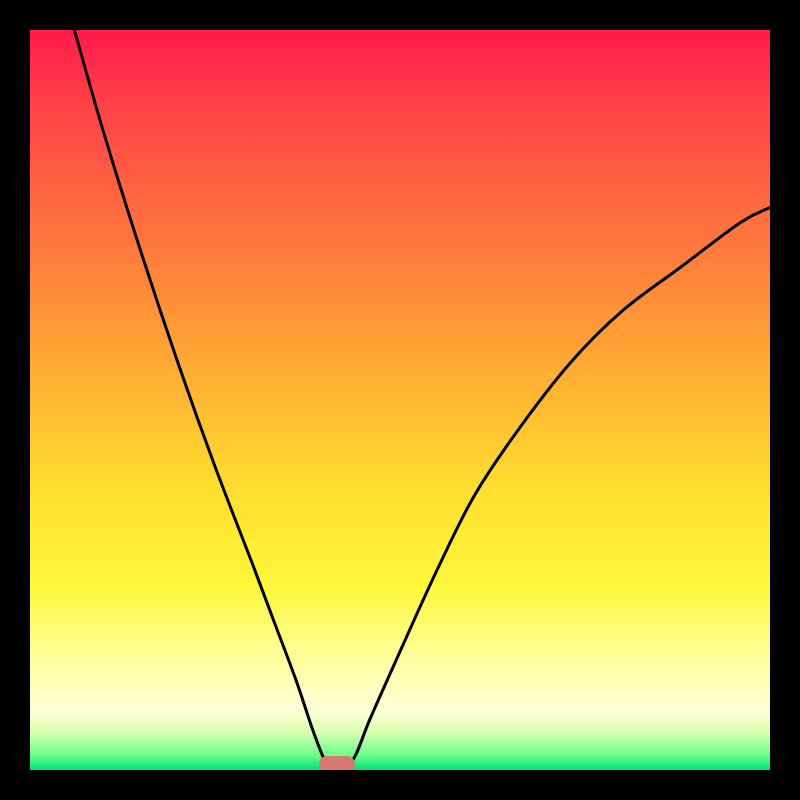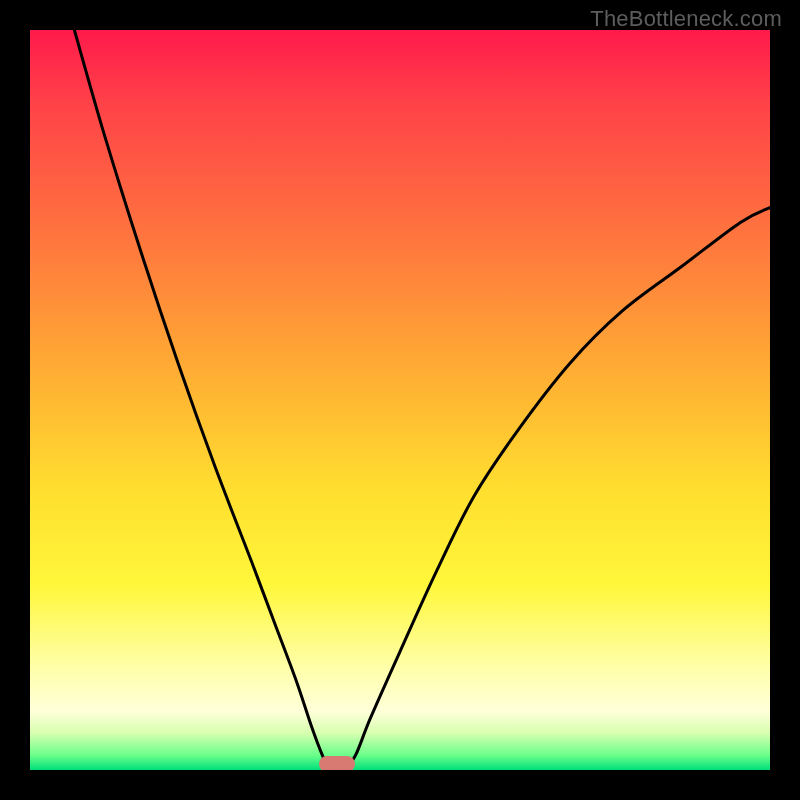--- a/index.html
+++ b/index.html
@@ -69,21 +69,20 @@
     background: #d87a72;
     bottom: -2px;
     transform: translateX(-50%);
   }
 </style>
 </head>
 <body>
 
 <div class="frame">
 
-  <div class="watermark">TheBottleneck.com</div>
 
   <div class="plot-area">
     <div class="gradient"></div>
 
     <svg class="curve" viewBox="0 0 740 740" preserveAspectRatio="none">
       <path id="curve-left" fill="none" stroke="#000" stroke-width="3" stroke-linecap="round" d="M 44.4 0 C 49.33333333333333 17.26666666666667, 62.9 66.60000000000002, 74 103.60000000000002 C 85.1 140.60000000000002, 98.66666666666667 183.76666666666668, 111 222 C 123.33333333333333 260.23333333333335, 135.66666666666666 297.2333333333333, 148 332.99999999999994 C 160.33333333333334 368.7666666666666, 172.66666666666666 403.3, 185 436.6 C 197.33333333333334 469.90000000000003, 212.13333333333333 506.9, 222 532.8 C 231.86666666666667 558.6999999999999, 236.8 572.2666666666667, 244.20000000000002 592 C 251.60000000000002 611.7333333333333, 260.2333333333333 633.9333333333334, 266.4 651.2 C 272.56666666666666 668.4666666666667, 276.8833333333333 683.2666666666667, 281.2 695.6 C 285.51666666666665 707.9333333333334, 289.2166666666667 717.8000000000001, 292.3 725.2 C 295.3833333333333 732.6, 298.4666666666667 737.5333333333333, 299.70000000000005 740"></path>
       <path id="curve-right" fill="none" stroke="#000" stroke-width="3" stroke-linecap="round" d="M 314.5 740 C 316.35 737.5333333333333, 321.28333333333336 733.8333333333334, 325.6 725.2 C 329.9166666666667 716.5666666666667, 333.00000000000006 705.4666666666667, 340.40000000000003 688.2 C 347.8 670.9333333333334, 358.9 646.2666666666667, 370 621.6 C 381.1 596.9333333333334, 394.66666666666674 566.1, 407.00000000000006 540.2 C 419.33333333333337 514.3000000000001, 430.43333333333334 489.6333333333333, 444 466.2 C 457.56666666666666 442.76666666666665, 472.36666666666673 421.79999999999995, 488.40000000000003 399.59999999999997 C 504.43333333333334 377.4, 522.9333333333333 352.7333333333333, 540.1999999999999 332.99999999999994 C 557.4666666666666 313.2666666666666, 573.5 297.23333333333335, 592 281.2 C 610.5 265.16666666666663, 631.4666666666667 251.59999999999997, 651.2 236.79999999999995 C 670.9333333333334 221.99999999999994, 695.6 202.26666666666662, 710.4 192.39999999999998 C 725.1999999999999 182.53333333333333, 735.0666666666666 180.0666666666667, 740 177.60000000000002"></path>
     </svg>
 
     <div class="marker" id="marker" style="left: 41.5%;"></div>

